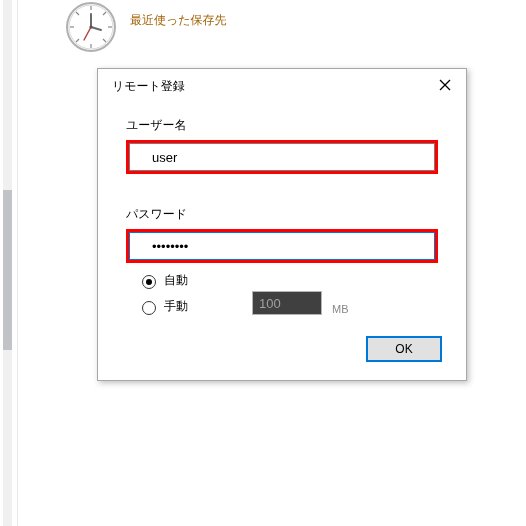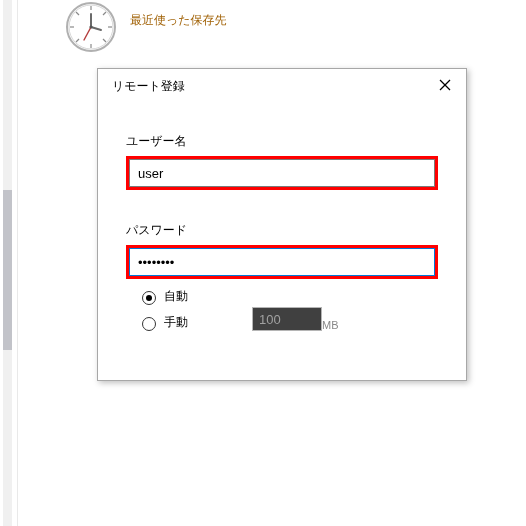--- a/index.html
+++ b/index.html
@@ -92,34 +92,34 @@
     background: transparent;
     border: none;
   }
   .close-btn svg { width:12px; height:12px; }
   .body {
     padding: 6px 28px 12px 28px;
   }
   .field-label {
     font-size: 12px;
     color: #000;
-    margin-top: 24px;
+    margin-top: 8px;
     margin-bottom: 6px;
   }
   .hl-wrap {
     border: 3px solid #ff0000;
     padding: 0;
     box-sizing: border-box;
   }
   .text-input {
     width: 100%;
     height: 28px;
     box-sizing: border-box;
     border: 1px solid #7a7a7a;
-    padding: 0 8px;
+    padding: 0 22px;
     font-size: 13px;
     font-family: inherit;
     color: #000;
     background: #fff;
     outline: none;
   }
   .text-input.focused {
     border: 1px solid #0078d7;
   }
   .section-label {
@@ -161,20 +161,21 @@
     border: 1px solid #b5b5b5;
     background: #404040;
     color: #a0a0a0;
     font-size: 13px;
     padding: 0 6px;
     margin-left: 64px;
   }
   .unit {
     font-size: 11px;
     color: #888;
+    margin-left: 10px;
   }
   .buttons {
     position: absolute;
     right: 24px;
     bottom: 18px;
     display: flex;
     gap: 10px;
   }
   .btn {
     height: 26px;
@@ -259,16 +260,19 @@
         <div class="radio-row">
           <span class="radio"></span>
           <span class="radio-label">手動</span>
           <input class="cache-input" type="text" disabled="" value="100" style="">
           <span class="unit">MB</span>
         </div>
       </div>
     </div>
 
     <div class="buttons">
+      <div class="btn primary">
+          <span>OK</span>
+        </div>
     </div>
   </div>
 
 </div>
 
 </body></html>

